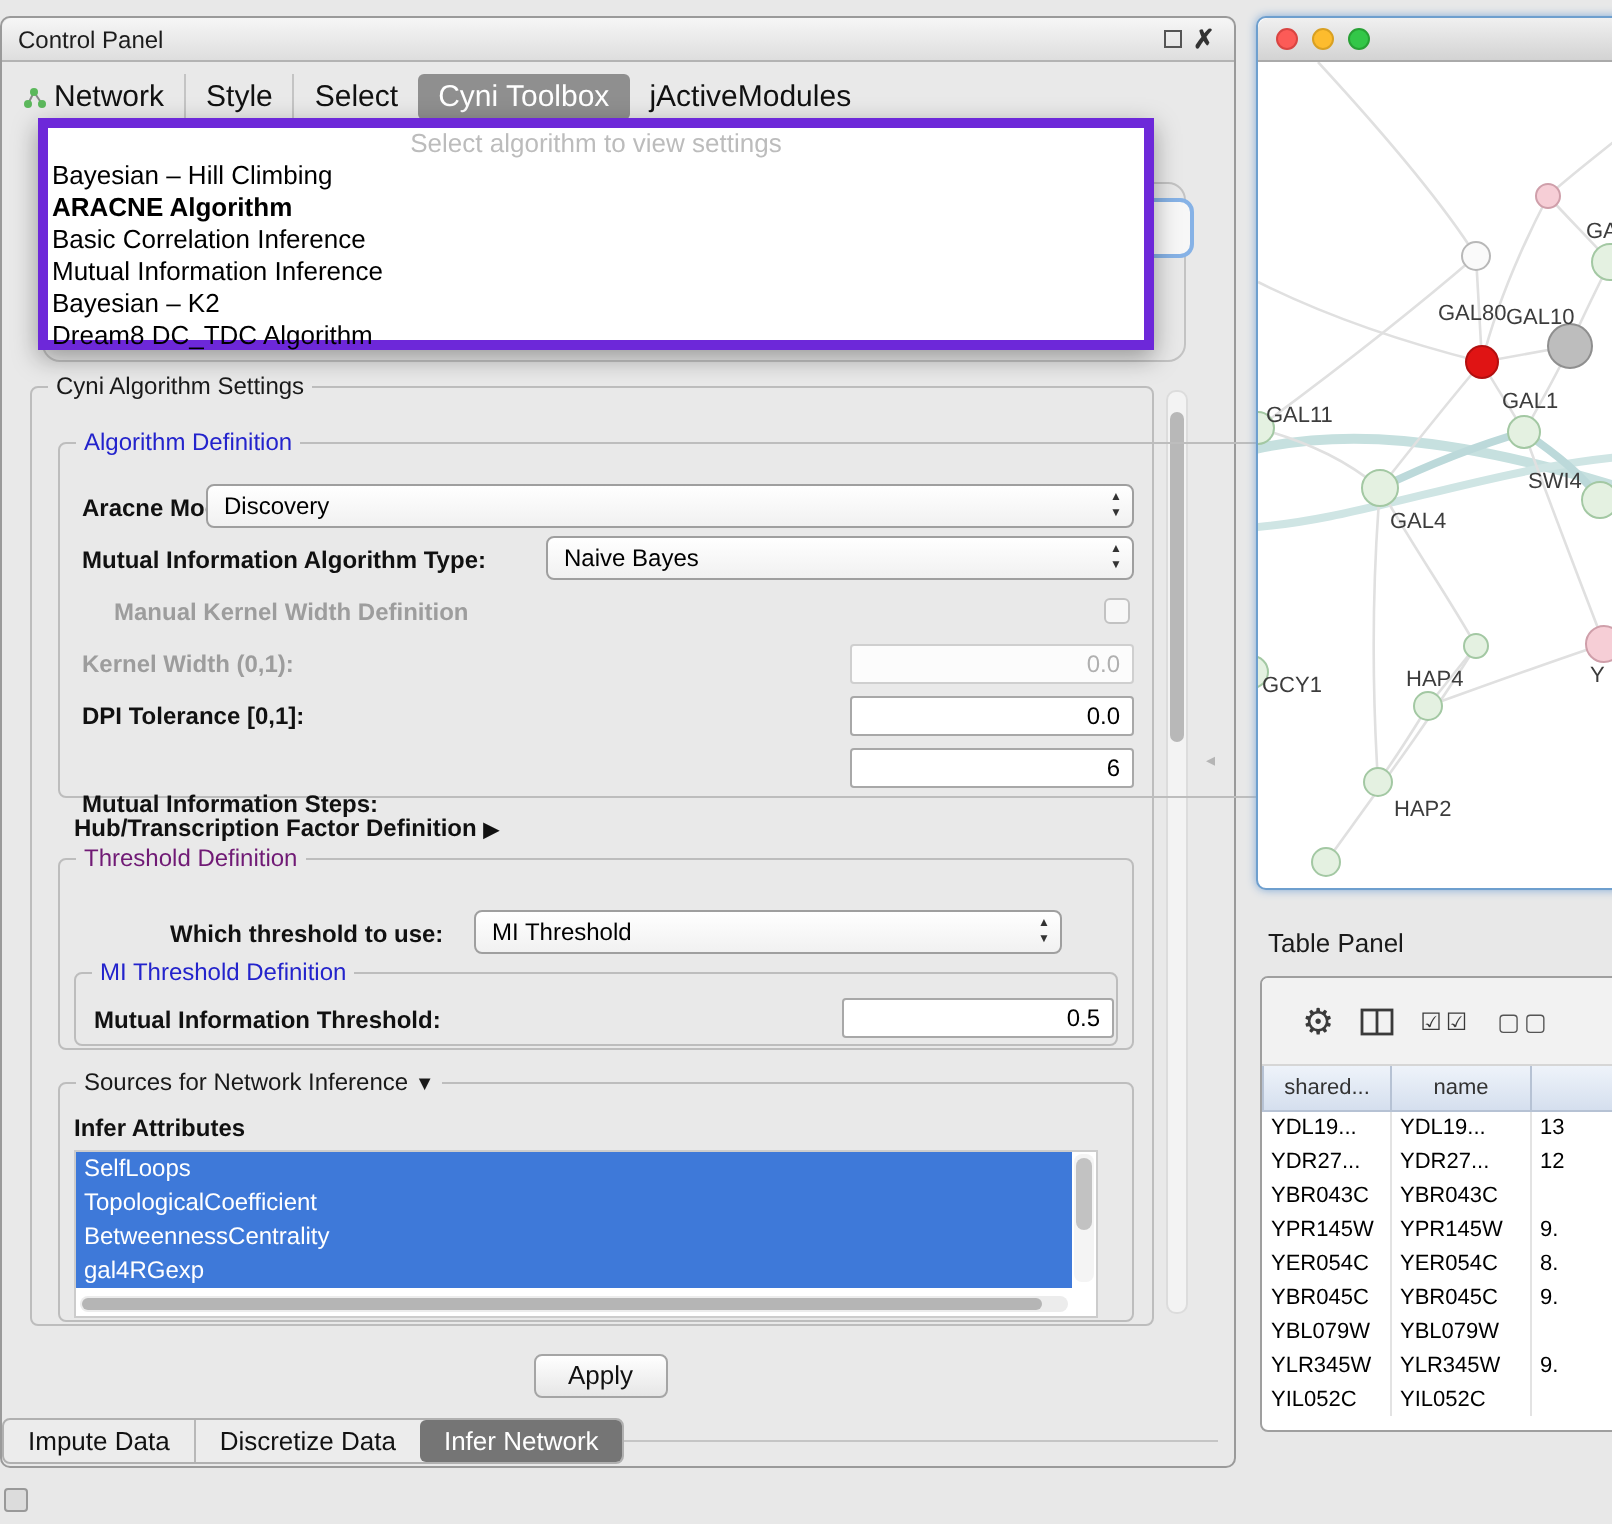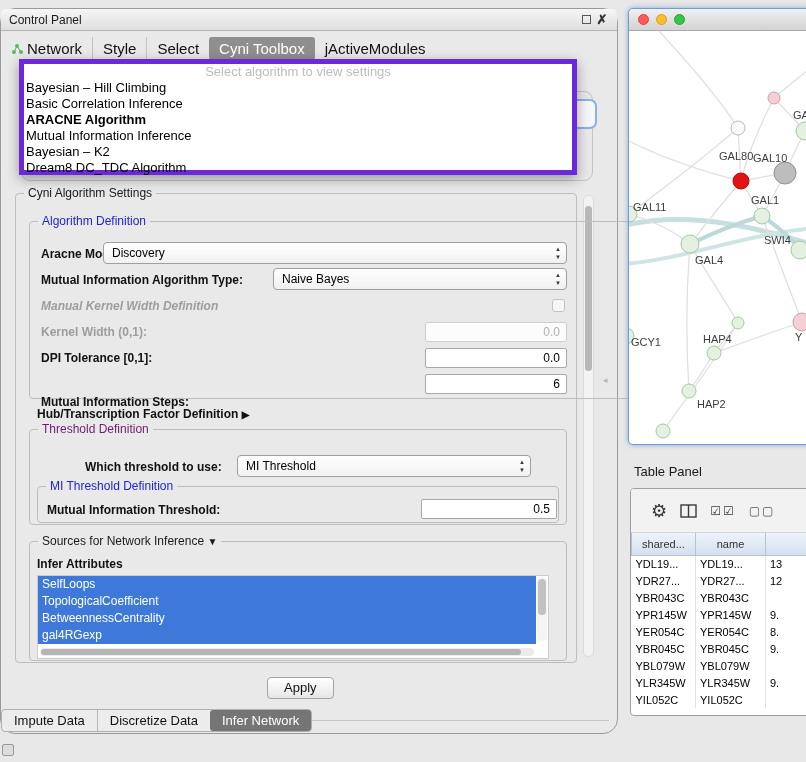--- a/index.html
+++ b/index.html
@@ -2,21 +2,21 @@
 <html><head>
 <meta charset="utf-8">
 <style>
   * { margin:0; padding:0; box-sizing:border-box; }
   html,body { width:806px; height:762px; }
   body { font-family:"Liberation Sans", sans-serif; background:#e8e8e8; }
   .screen { position:relative; width:806px; height:762px; overflow:hidden; background:#e8e8e8; }
 
   
   .cp { position:absolute; left:0; top:8px; width:618px; height:726px;
-        background:#e9e9e9; border:1px solid #9a9a9a; border-radius:15px; }
+        background:#e9e9e9; border:1px solid #9a9a9a; border-radius:5px; }
   .cp-titlebar { position:absolute; left:0; top:0; right:0; height:22px;
         background:linear-gradient(#f6f6f6,#dedede); border-bottom:1px solid #b3b3b3;
         border-radius:5px 5px 0 0; display:flex; align-items:center; padding:0 8px;
         font-size:12px; color:#1c1c1c; }
   .cp-title { flex:1; }
   .winbtn { width:14px; text-align:center; color:#333; font-size:11px; margin-left:4px; cursor:default; }
   .winbtn.float { font-size:9px; border:1px solid #555; width:9px; height:9px; line-height:9px; }
   .winbtn.close { font-weight:bold; font-size:13px; }
 
   
@@ -168,22 +168,22 @@
           <span>jActiveModules</span>
         </span>
     </div>
 
     <div class="algo-groupbox-remnant"></div>
     <div class="combo-remnant"></div>
 
     <div class="popup">
       <div class="prompt">Select algorithm to view settings</div>
       <div class="item">Bayesian – Hill Climbing</div>
+      <div class="item bold">ARACNE Algorithm</div>
       <div class="item">Basic Correlation Inference</div>
-      <div class="item bold">ARACNE Algorithm</div>
       <div class="item">Mutual Information Inference</div>
       <div class="item">Bayesian – K2</div>
       <div class="item">Dream8 DC_TDC Algorithm</div>
     </div>
 
     <div class="vscroll">
       <div class="thumb"></div>
     </div>
     <span class="panel-arrow">◂</span>
 
@@ -200,21 +200,21 @@
       <span>Discovery</span>
       <span class="arrows">▲<br>▼</span>
     </div>
 
     <span class="lbl" style="left:40px; top:264px;">Mutual Information Algorithm Type:</span>
     <div class="combo" style="left:272px; top:259px; width:294px;">
       <span>Naive Bayes</span>
       <span class="arrows">▲<br>▼</span>
     </div>
 
-    <span class="lbl gray" style="left:40px; top:290px;font-style:italic;">Manual Kernel Width Definition</span>
+    <span class="lbl gray" style="left:56px; top:290px;">Manual Kernel Width Definition</span>
     <span class="cbox" style="left:551px; top:290px;"></span>
 
     <span class="lbl gray" style="left:40px; top:316px;">Kernel Width (0,1):</span>
     <div class="tfield disabled" style="left:424px; top:313px; width:142px;">0.0</div>
 
     <span class="lbl" style="left:40px; top:342px;">DPI Tolerance [0,1]:</span>
     <div class="tfield" style="left:424px; top:339px; width:142px;">0.0</div>
 
     <span class="lbl" style="left:40px; top:368px;margin-top:18px;">Mutual Information Steps:</span>
     <div class="tfield" style="left:424px; top:365px; width:142px;">6</div>

